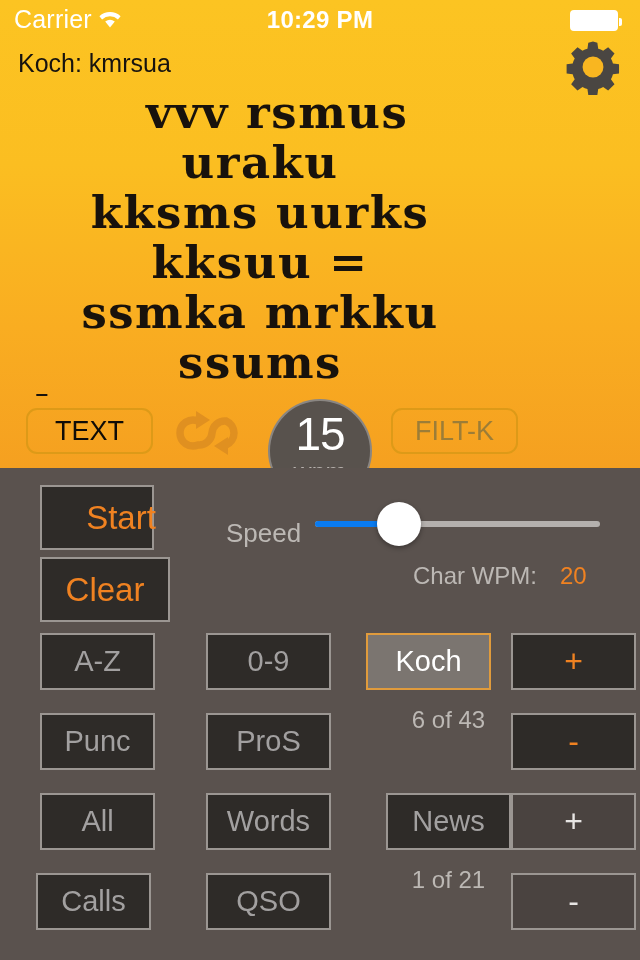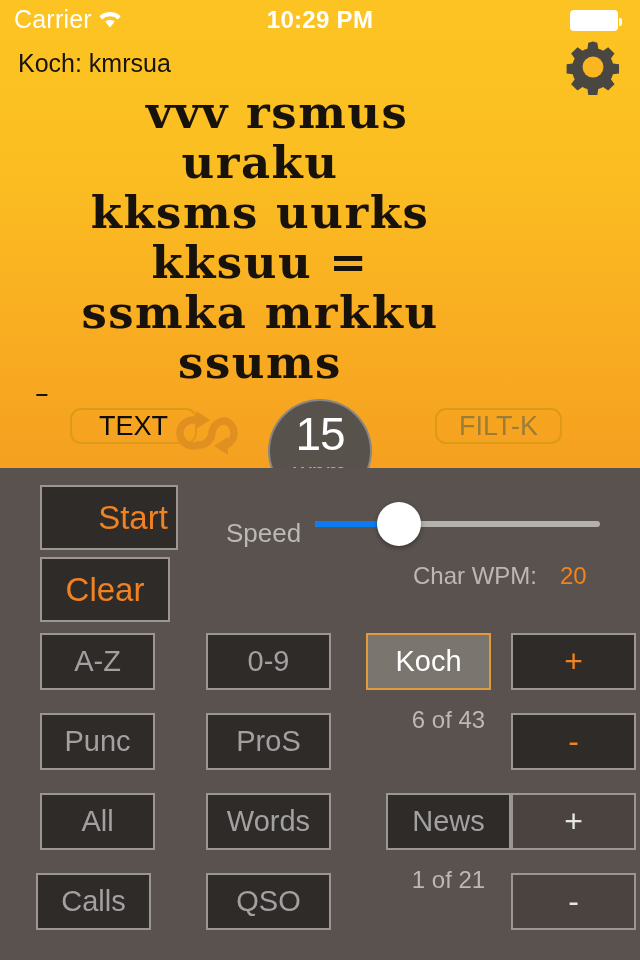--- a/index.html
+++ b/index.html
@@ -118,30 +118,29 @@
 
   
   .control-strip {
     position: absolute;
     left: 0; top: 398px;
     width: 640px;
     height: 70px;
   }
   .pill-btn {
     position: absolute;
-    height: 36px;
+    height: 46px;
     border: 2px solid #dd9a18;
     border-radius: 11px;
     background: transparent;
     display: flex;
     align-items: center;
     justify-content: center;
     font-size: 27px;
     box-sizing: border-box;
-    margin-left: 44px;
   }
   .pill-text  { left: 26px;  top: 10px; width: 127px; color: #100c07; }
   .pill-filt  { left: 391px; top: 10px; width: 127px; color: #9c7d37; }
 
   .repeat-icon {
     position: absolute;
     left: 168px; top: 408px;
     width: 84px; height: 50px;
   }
 
@@ -187,21 +186,21 @@
     position: absolute;
     background: #2e2b28;
     border: 2px solid #9b9692;
     box-sizing: border-box;
     display: flex;
     align-items: center;
     justify-content: center;
     font-size: 30px;
     color: #a2a0a0;
   }
-  .btn-start { left: 40px; top: 17px;  width: 138px; height: 65px; font-size: 33px; color: #f08221; padding-left: 48px; }
+  .btn-start { left: 40px; top: 17px;  width: 114px; height: 65px; font-size: 33px; color: #f08221; padding-left: 48px; }
   .btn-clear { left: 40px; top: 89px;  width: 130px; height: 65px; font-size: 33px; color: #f08221; }
 
   .speed-label {
     position: absolute;
     left: 226px; top: 518px;
     font-size: 26px;
     color: #bcb8b4;
   }
   .slider {
     position: absolute;

